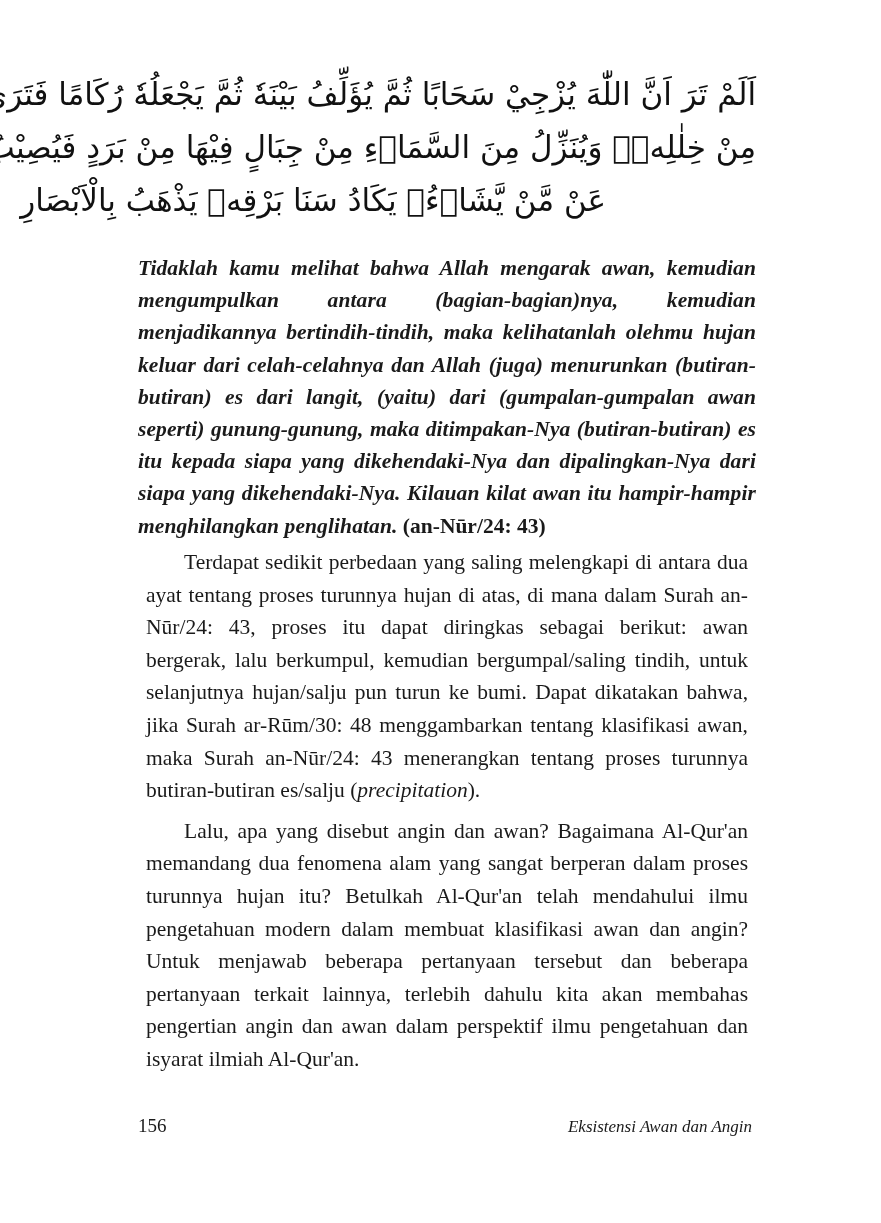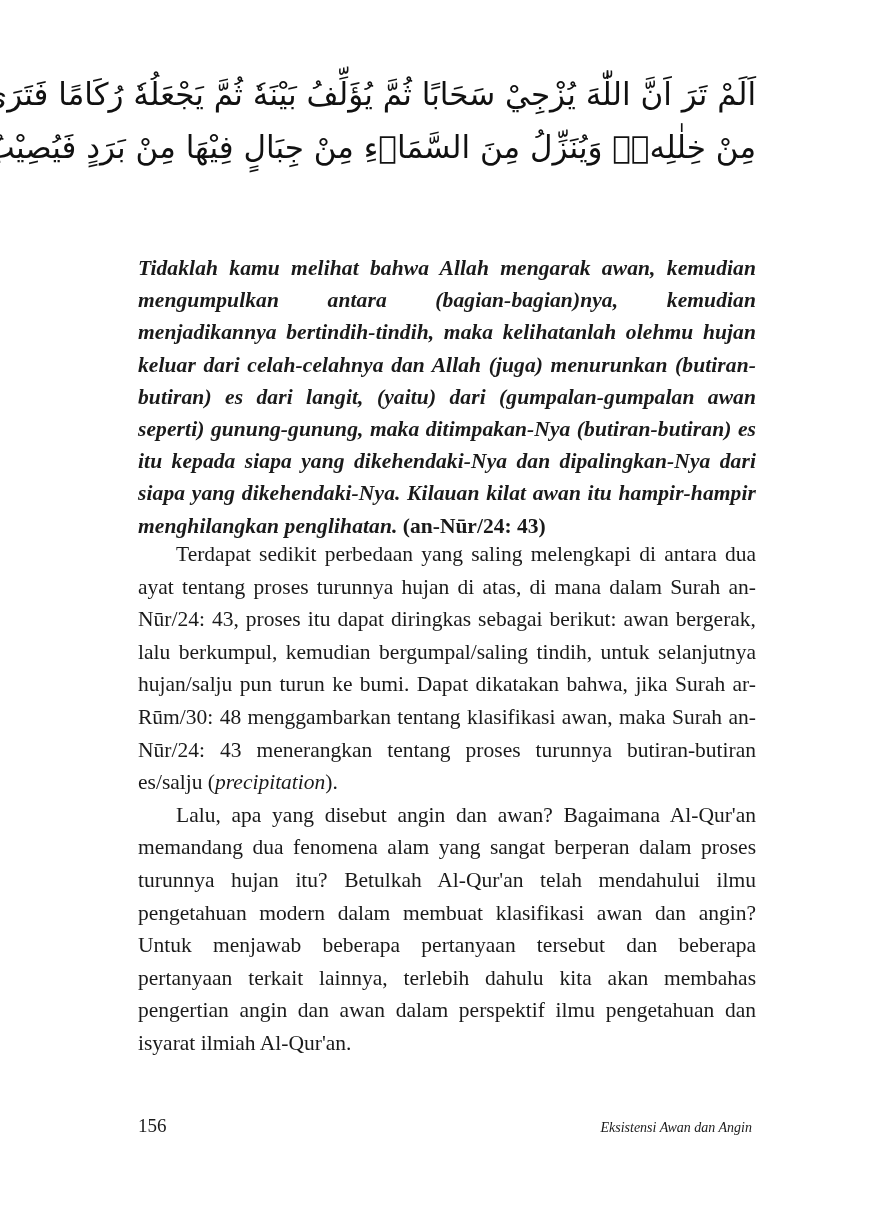--- a/index.html
+++ b/index.html
@@ -60,52 +60,53 @@
     .body-text {
       position: absolute;
       left: 0;
       top: 538px;
       width: 618px;
       font-size: 21.5px;
       line-height: 32.6px;
       text-align: justify;
     }
     .body-text p {
-      margin: 0;
+      margin: 8px;
       text-indent: 38px;
     }
     .body-text em {
       font-style: italic;
     }
     .footer {
       position: absolute;
       left: 0;
       top: 1115px;
       width: 614px;
       display: flex;
       justify-content: space-between;
       align-items: baseline;
       gap: 23px;
     }
     .page-number {
       font-size: 19px;
     }
     .running-title {
-      font-size: 14px;
+      font-size: 17px;
       font-style: italic;
     }
   </style>
 </head>
 <body>
 
 <div class="page">
 
   <div class="arabic-block" lang="ar">
     <span class="arabic-line">اَلَمْ تَرَ اَنَّ اللّٰهَ يُزْجِيْ سَحَابًا ثُمَّ يُؤَلِّفُ بَيْنَهٗ ثُمَّ يَجْعَلُهٗ رُكَامًا فَتَرَى الْوَدْقَ يَخْرُجُ</span>
     <span class="arabic-line">مِنْ خِلٰلِهٖۚ وَيُنَزِّلُ مِنَ السَّمَاۤءِ مِنْ جِبَالٍ فِيْهَا مِنْ بَرَدٍ فَيُصِيْبُ بِهٖ مَنْ يَّشَاۤءُ وَيَصْرِفُهٗ</span>
+    <span class="arabic-line last">عَنْ مَّنْ يَّشَاۤءُۗ يَكَادُ سَنَا بَرْقِهٖ يَذْهَبُ بِالْاَبْصَارِ</span>
   </div>
 
   <div class="translation">
     <span class="ital">Tidaklah kamu melihat bahwa Allah mengarak awan, kemudian mengumpulkan antara (bagian-bagian)nya, kemudian menjadikannya bertindih-tindih, maka kelihatanlah olehmu hujan keluar dari celah-celahnya dan Allah (juga) menurunkan (butiran-butiran) es dari langit, (yaitu) dari (gumpalan-gumpalan awan seperti) gunung-gunung, maka ditimpakan-Nya (butiran-butiran) es itu kepada siapa yang dikehen­daki-Nya dan dipalingkan-Nya dari siapa yang dikehendaki-Nya. Kilauan kilat awan itu hampir-hampir menghilangkan penglihatan.</span><span> (an-Nūr/24: 43)</span>
   </div>
 
   <div class="body-text">
     <p><span>Terdapat sedikit perbedaan yang saling melengkapi di antara dua ayat tentang proses turunnya hujan di atas, di mana dalam Surah an-Nūr/24: 43, proses itu dapat diringkas sebagai berikut: awan bergerak, lalu berkumpul, kemudian bergum­pal/saling tindih, untuk selanjutnya hujan/salju pun turun ke bumi. Dapat dikatakan bahwa, jika Surah ar-Rūm/30: 48 meng­gambarkan tentang klasifikasi awan, maka Surah an-Nūr/24: 43 menerangkan tentang proses turunnya butiran-butiran es/salju (</span><em>precipitation</em><span>).</span></p>
     <p>Lalu, apa yang disebut angin dan awan? Bagaimana Al-Qur'an memandang dua fenomena alam yang sangat berperan dalam proses turunnya hujan itu? Betulkah Al-Qur'an telah mendahului ilmu pengetahuan modern dalam membuat klasifikasi awan dan angin? Untuk menjawab beberapa pertanyaan tersebut dan beberapa pertanyaan terkait lainnya, terlebih dahulu kita akan membahas pengertian angin dan awan dalam perspektif ilmu pengetahuan dan isyarat ilmiah Al-Qur'an.</p>
   </div>

